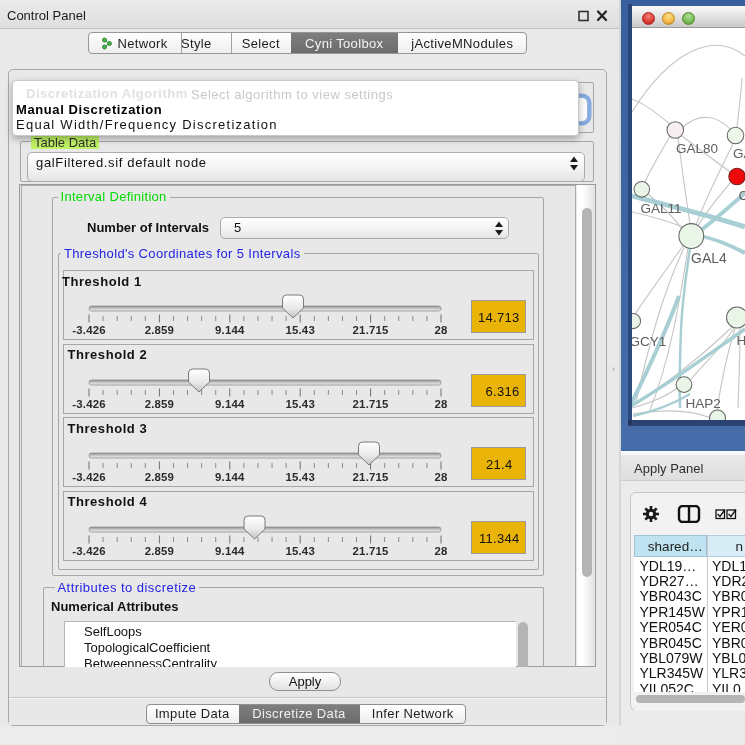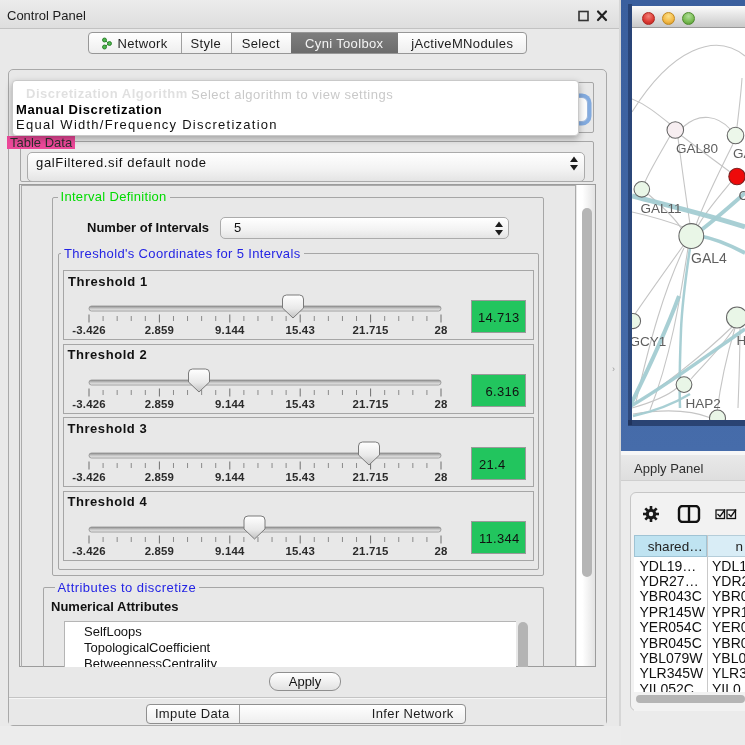--- a/index.html
+++ b/index.html
@@ -1,47 +1,47 @@
 <!DOCTYPE html>
 <html><head><meta charset="utf-8"><style>
 html,body{margin:0;padding:0}
 body{width:745px;height:745px;overflow:hidden;font-family:"Liberation Sans",sans-serif;background:#ececec;position:relative}
 .abs{position:absolute}
 .grp{position:absolute;border:1px solid #a6a6a6;border-radius:2px}
 .grptitle{position:absolute;background:#e8e8e8;padding:0 3px;font-size:13px;line-height:13px}
 .combo{position:absolute;background:linear-gradient(#ffffff,#f2f2f2 60%,#e4e4e4);border:1px solid #ababab;border-radius:5px;font-size:13px;color:#111}
-.fld{position:absolute;background:#22c55e;border:1px solid #9a9a9a;font-size:13px;color:#111;text-align:right;letter-spacing:0.3px}
+.fld{position:absolute;background:#eab308;border:1px solid #9a9a9a;font-size:13px;color:#111;text-align:right;letter-spacing:0.3px}
 </style></head><body>
 
 <div class="abs" style="left:0;top:0;width:620px;height:28px;background:linear-gradient(#ececec,#dedede);border-bottom:1px solid #c2c2c2"></div>
 <div class="abs" style="left:7px;top:8px;font-size:13px;color:#1c1c1c">Control Panel</div>
 <svg class="abs" style="left:576px;top:8px;width:36px;height:16px" viewBox="0 0 36 16">
     <rect x="3" y="3.5" width="9" height="9" fill="none" stroke="#333" stroke-width="1.6"></rect>
     <path d="M 22 3.5 L 30 12 M 30 3.5 L 22 12" stroke="#222" stroke-width="2.2" stroke-linecap="round"></path>
   </svg>
 <div class="abs" style="left:0;top:29px;width:620px;height:697px;background:#e9e9e9"></div>
 <div class="abs" style="left:619px;top:0;width:2px;height:726px;background:#d6d6d6"></div>
 <div class="abs" style="left:88px;top:31.5px;width:439px;height:22px;border:1px solid #979797;border-radius:4px;background:linear-gradient(#ffffff,#eeeeee);box-sizing:border-box;overflow:hidden">
 <div style="position:absolute;left:-1px;top:0;width:93px;height:22px;line-height:21px;text-align:center;font-size:13px;letter-spacing:0.35px;color:#1d1d1d;border-right:1px solid #a0a0a0;"><svg style="width:12px;height:13px;vertical-align:-2px" viewBox="0 0 12 13">
         <line x1="3.5" y1="3" x2="8" y2="6.5" stroke="#2c8c2c" stroke-width="1"></line>
         <line x1="3.5" y1="10" x2="8" y2="6.5" stroke="#2c8c2c" stroke-width="1"></line>
         <circle cx="3.5" cy="3" r="2" fill="#4db84d" stroke="#1c701c" stroke-width="0.8"></circle>
         <circle cx="3.5" cy="10" r="2" fill="#4db84d" stroke="#1c701c" stroke-width="0.8"></circle>
         <circle cx="8.5" cy="6.5" r="2" fill="#4db84d" stroke="#1c701c" stroke-width="0.8"></circle>
       </svg> Network</div>
-<div style="position:absolute;left:92px;top:0;width:49.5px;height:22px;line-height:21px;text-align:center;font-size:13px;letter-spacing:0.35px;color:#1d1d1d;border-right:1px solid #a0a0a0;">Style</div>
+<div style="position:absolute;left:92px;top:0;width:49.5px;height:22px;line-height:21px;font-size:13px;letter-spacing:0.35px;color:#1d1d1d;border-right:1px solid #a0a0a0;">Style</div>
 <div style="position:absolute;left:141.5px;top:0;width:60.5px;height:22px;line-height:21px;text-align:center;font-size:13px;letter-spacing:0.35px;color:#1d1d1d;border-right:1px solid #a0a0a0;">Select</div>
 <div style="position:absolute;left:202px;top:0;width:106.5px;height:22px;line-height:21px;text-align:center;font-size:13px;letter-spacing:0.35px;background:linear-gradient(#7e7e7e,#6a6a6a);color:#f4f4f4;">Cyni Toolbox</div>
 <div style="position:absolute;left:308.5px;top:0;width:129.5px;height:22px;line-height:21px;text-align:center;font-size:13px;letter-spacing:0.35px;color:#1d1d1d;border-right:1px solid #a0a0a0;">jActiveMNodules</div>
 </div>
 <div class="abs" style="left:8px;top:69px;width:599px;height:657px;background:#e8e8e8;border:1px solid #a9a9a9;border-radius:5px;box-sizing:border-box"></div>
 <div class="grp" style="left:20px;top:82px;width:572px;height:49px"></div>
 <div class="abs" style="left:28px;top:97px;width:558px;height:23px;border-radius:6px;background:#fdfdfd;border:1px solid #9ab6dd;box-shadow:0 0 0 3.5px rgba(105,155,220,0.8)"></div>
 <div class="grp" style="left:20px;top:141px;width:572px;height:39px"></div>
-<div class="grptitle" style="left:7px;top:135.5px;color:#2e2e2e;background:#ec4899">Table Data</div>
+<div class="grptitle" style="left:31px;top:135.5px;color:#2e2e2e;background:#bef264">Table Data</div>
 <div class="combo" style="left:27px;top:151.5px;width:558px;height:30px;box-sizing:border-box;line-height:20px"><span style="margin-left:8px;letter-spacing:0.65px">galFiltered.sif default node</span><svg style="position:absolute;right:4px;top:2px;width:12px;height:17px" viewBox="0 0 12 17">
       <path d="M 6 1.5 L 10 7 L 2 7 Z" fill="#1c1c1c"></path>
       <path d="M 6 15.5 L 10 10 L 2 10 Z" fill="#1c1c1c"></path>
     </svg></div>
 <div class="abs" style="left:19px;top:184px;width:576.5px;height:483px;border:1px solid #9c9c9c;box-sizing:border-box;background:#e8e8e8"></div>
 <div class="abs" style="left:21px;top:185px;width:555px;height:482px;border:1px solid #ababab;border-bottom:none;box-sizing:border-box"></div>
 <div class="abs" style="left:577px;top:185px;width:18px;height:481px;background:linear-gradient(to right,#ffffff 30%,#e3e3e3)"></div>
 <div class="abs" style="left:581.5px;top:208px;width:10px;height:369px;background:#b5b5b5;border-radius:5px"></div>
 <div class="grp" style="left:52px;top:196.5px;width:490px;height:377px"></div>
 <div class="grptitle" style="left:57.5px;top:190px;color:#00db00;letter-spacing:0.3px">Interval Definition</div>
@@ -60,21 +60,21 @@
         <stop offset="1" stop-color="#efefef"></stop>
       </linearGradient>
       <linearGradient id="thm" x1="0" y1="0" x2="0" y2="1">
         <stop offset="0" stop-color="#ffffff"></stop>
         <stop offset="0.6" stop-color="#e8e8e8"></stop>
         <stop offset="1" stop-color="#c2c2c2"></stop>
       </linearGradient>
     </defs>
   </svg>
 <div class="abs" style="left:63px;top:270px;width:470.5px;height:70px;border:1px solid #a6a6a6;box-sizing:border-box"></div>
-<div class="abs" style="left:68px;top:273.5px;font-size:13px;font-weight:bold;color:#111;letter-spacing:0.55px">Threshold 1</div>
+<div class="abs" style="left:62px;top:273.5px;font-size:13px;font-weight:bold;color:#111;letter-spacing:0.55px">Threshold 1</div>
 <svg style="position:absolute;left:63px;top:270px;width:470px;height:70px" viewBox="0 0 470 70">
     <line x1="26.00" y1="44.5" x2="26.00" y2="52.5" stroke="#6f6f6f" stroke-width="1"></line>
     <line x1="40.08" y1="46" x2="40.08" y2="51" stroke="#8a8a8a" stroke-width="1"></line>
     <line x1="54.16" y1="46" x2="54.16" y2="51" stroke="#8a8a8a" stroke-width="1"></line>
     <line x1="68.24" y1="46" x2="68.24" y2="51" stroke="#8a8a8a" stroke-width="1"></line>
     <line x1="82.32" y1="46" x2="82.32" y2="51" stroke="#8a8a8a" stroke-width="1"></line>
     <line x1="96.40" y1="44.5" x2="96.40" y2="52.5" stroke="#6f6f6f" stroke-width="1"></line>
     <line x1="110.48" y1="46" x2="110.48" y2="51" stroke="#8a8a8a" stroke-width="1"></line>
     <line x1="124.56" y1="46" x2="124.56" y2="51" stroke="#8a8a8a" stroke-width="1"></line>
     <line x1="138.64" y1="46" x2="138.64" y2="51" stroke="#8a8a8a" stroke-width="1"></line>
@@ -175,21 +175,21 @@
     <line x1="378.00" y1="44.5" x2="378.00" y2="52.5" stroke="#6f6f6f" stroke-width="1"></line>
     <rect x="26" y="36" width="352" height="5" rx="2.5" fill="url(#trk)" stroke="#8f8f8f" stroke-width="0.8"></rect>
     <path d="M 295.5 29 Q 295.5 25 299.5 25 L 312.5 25 Q 316.5 25 316.5 29 L 316.5 38 L 306 48 L 295.5 38 Z" fill="url(#thm)" stroke="#7a7a7a" stroke-width="1"></path>
     <text x="26.00" y="63.5" font-size="11.4" font-weight="bold" letter-spacing="0.2" fill="#2b2b2b" text-anchor="middle" font-family="Liberation Sans, sans-serif">-3.426</text>
     <text x="96.40" y="63.5" font-size="11.4" font-weight="bold" letter-spacing="0.2" fill="#2b2b2b" text-anchor="middle" font-family="Liberation Sans, sans-serif">2.859</text>
     <text x="166.80" y="63.5" font-size="11.4" font-weight="bold" letter-spacing="0.2" fill="#2b2b2b" text-anchor="middle" font-family="Liberation Sans, sans-serif">9.144</text>
     <text x="237.20" y="63.5" font-size="11.4" font-weight="bold" letter-spacing="0.2" fill="#2b2b2b" text-anchor="middle" font-family="Liberation Sans, sans-serif">15.43</text>
     <text x="307.60" y="63.5" font-size="11.4" font-weight="bold" letter-spacing="0.2" fill="#2b2b2b" text-anchor="middle" font-family="Liberation Sans, sans-serif">21.715</text>
     <text x="378.00" y="63.5" font-size="11.4" font-weight="bold" letter-spacing="0.2" fill="#2b2b2b" text-anchor="middle" font-family="Liberation Sans, sans-serif">28</text>
   </svg>
-<div class="fld" style="left:470.5px;top:447px;width:55px;height:33px;line-height:33px;box-sizing:border-box;padding-right:19px">21.4</div>
+<div class="fld" style="left:470.5px;top:447px;width:55px;height:33px;line-height:33px;box-sizing:border-box;padding-right:12px">21.4</div>
 <div class="abs" style="left:63px;top:490.5px;width:470.5px;height:70px;border:1px solid #a6a6a6;box-sizing:border-box"></div>
 <div class="abs" style="left:67.5px;top:494.0px;font-size:13px;font-weight:bold;color:#111;letter-spacing:0.55px">Threshold 4</div>
 <svg style="position:absolute;left:63px;top:490.5px;width:470px;height:70px" viewBox="0 0 470 70">
     <line x1="26.00" y1="44.5" x2="26.00" y2="52.5" stroke="#6f6f6f" stroke-width="1"></line>
     <line x1="40.08" y1="46" x2="40.08" y2="51" stroke="#8a8a8a" stroke-width="1"></line>
     <line x1="54.16" y1="46" x2="54.16" y2="51" stroke="#8a8a8a" stroke-width="1"></line>
     <line x1="68.24" y1="46" x2="68.24" y2="51" stroke="#8a8a8a" stroke-width="1"></line>
     <line x1="82.32" y1="46" x2="82.32" y2="51" stroke="#8a8a8a" stroke-width="1"></line>
     <line x1="96.40" y1="44.5" x2="96.40" y2="52.5" stroke="#6f6f6f" stroke-width="1"></line>
     <line x1="110.48" y1="46" x2="110.48" y2="51" stroke="#8a8a8a" stroke-width="1"></line>
@@ -228,20 +228,21 @@
 <div class="abs" style="left:64px;top:621px;width:452px;height:46px;background:#fff;border-top:1px solid #b5b5b5;border-left:1px solid #b5b5b5;box-sizing:border-box;overflow:hidden;font-size:13px;color:#111">
     <div style="padding:2px 0 0 19px;line-height:16.2px">SelfLoops<br>TopologicalCoefficient<br>BetweennessCentrality</div>
   </div>
 <div class="abs" style="left:518px;top:622px;width:10px;height:45px;background:#b4b4b4;border-radius:5px 5px 0 0"></div>
 <div class="abs" style="left:9px;top:667px;width:597px;height:58px;background:#e8e8e8"></div>
 <div class="abs" style="left:269px;top:671.5px;width:72px;height:19px;background:linear-gradient(#ffffff,#e2e2e2);border:1px solid #8f8f8f;border-radius:9px;box-sizing:border-box;text-align:center;font-size:13px;line-height:17px;color:#111">Apply</div>
 <div class="abs" style="left:9px;top:697px;width:597px;height:1px;background:#c4c4c4"></div>
 <div class="abs" style="left:9px;top:698px;width:597px;height:1px;background:#f6f6f6"></div>
 <div class="abs" style="left:146px;top:704px;width:320px;height:19.5px;border:1px solid #8f8f8f;border-radius:4px;background:linear-gradient(#ffffff,#eeeeee);box-sizing:border-box;overflow:hidden">
 <div style="position:absolute;left:-1px;top:0;width:92.5px;height:19.5px;line-height:18px;text-align:center;font-size:13px;letter-spacing:0.35px;color:#1d1d1d;border-right:1px solid #a0a0a0;">Impute Data</div>
+<div style="position:absolute;left:91.5px;top:0;width:121.0px;height:19.5px;line-height:18px;text-align:center;font-size:13px;letter-spacing:0.35px;background:linear-gradient(#7e7e7e,#6a6a6a);color:#f0f0f0;">Discretize Data</div>
 <div style="position:absolute;left:212.5px;top:0;width:106.5px;height:19.5px;line-height:18px;text-align:center;font-size:13px;letter-spacing:0.35px;color:#1d1d1d;border-right:1px solid #a0a0a0;">Infer Network</div>
 </div>
 <div class="abs" style="left:0;top:726px;width:620px;height:19px;background:#ececec"></div>
 <div class="abs" style="left:12px;top:80px;width:566.5px;height:55.5px;background:#fff;border:1px solid #c9c9c9;border-radius:4px;box-shadow:0 3px 7px rgba(0,0,0,0.3);box-sizing:border-box"></div>
 <div class="abs" style="left:26px;top:86px;font-size:13px;font-weight:bold;color:rgba(110,110,110,0.21);letter-spacing:0.5px">Discretization Algorithm</div>
 <div class="abs" style="left:191px;top:86.5px;font-size:13px;color:#c9c9c9;letter-spacing:0.5px">Select algorithm to view settings</div>
 <div class="abs" style="left:16px;top:101.5px;font-size:13px;font-weight:bold;color:#000;letter-spacing:0.6px">Manual Discretization</div>
 <div class="abs" style="left:16px;top:116.5px;font-size:13px;color:#111;letter-spacing:1.25px">Equal Width/Frequency Discretization</div>
 <div class="abs" style="left:621px;top:0;width:124px;height:745px;background:#ebebeb"></div>
 <div class="abs" style="left:612px;top:364px;font-size:9px;color:#9a9a9a">›</div>

